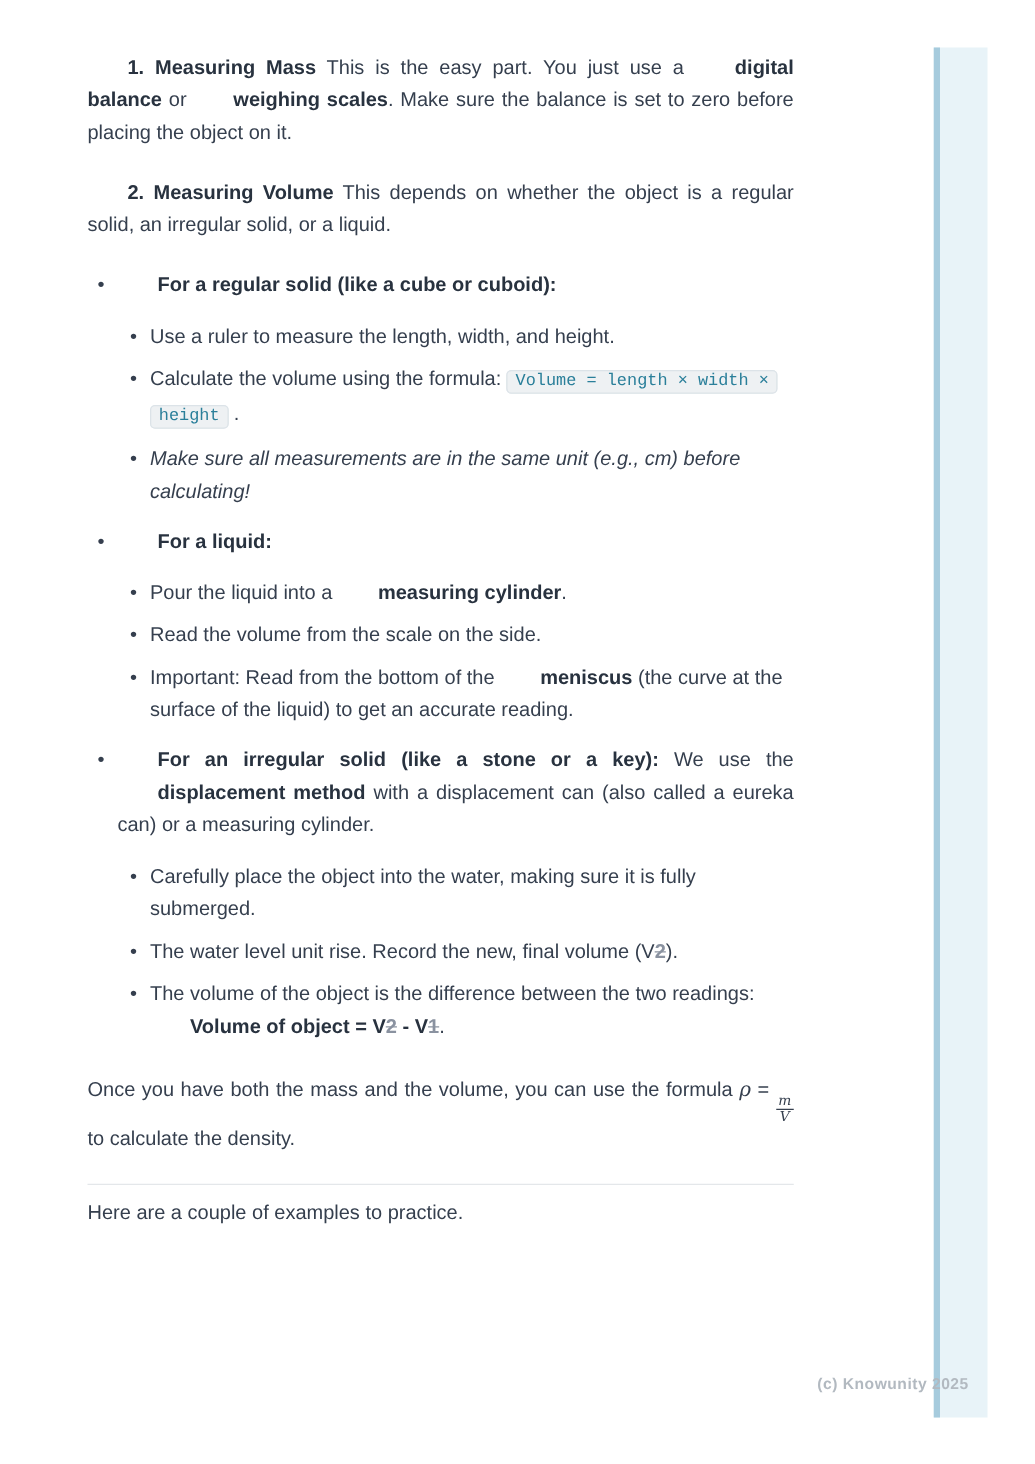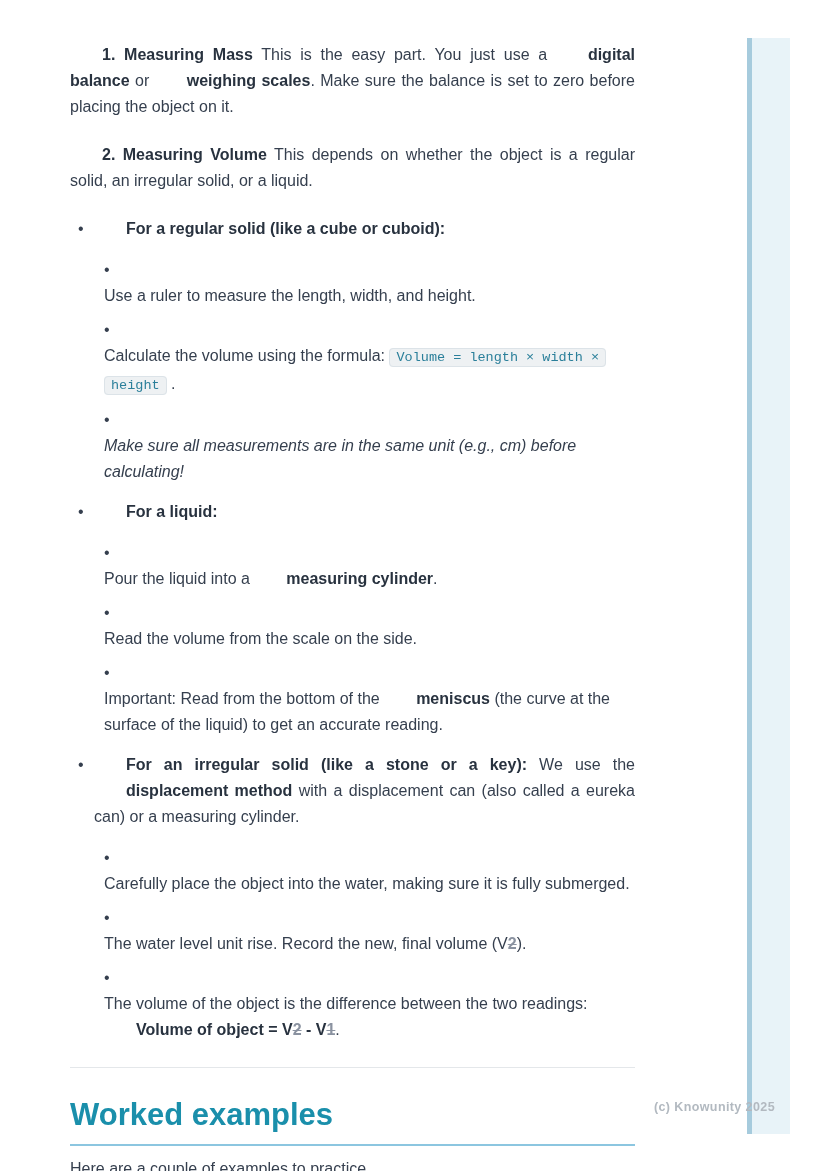--- a/index.html
+++ b/index.html
@@ -56,21 +56,21 @@
     text-decoration: line-through;
     text-decoration-thickness: 1px;
     color: #8a92a0;
     font-weight: 600;
   }
   .li { display: flex; align-items: flex-start; }
   .li > .bullet { flex: 0 0 16px; }
   .li > .bullet::before { content: "\2022"; }
   .li-body { flex: 1 1 auto; min-width: 0; }
   .l1 { padding-left: 8px; margin-bottom: 6px; }
-  .l2 { padding-left: 10px; margin-bottom: 8px; flex-direction: column; }
+  .l2 { padding-left: 10px; margin-bottom: 8px; }
   .sub-list { margin-top: 15px; }
   .top-list { margin-bottom: 16px; }
   .frac {
     display: inline-flex;
     flex-direction: column;
     vertical-align: -7px;
     line-height: 1.05;
     text-align: center;
     font-family: "DejaVu Serif", serif;
     font-style: italic;
@@ -167,22 +167,25 @@
           <div class="li l2">
             <span class="bullet"></span>
             <div class="li-body"><span>The volume of the object is the difference between the two readings: </span><strong><span>Volume of object = V</span><span class="struck">2</span><span> - V</span><span class="struck">1</span></strong><span>.</span></div>
           </div>
         </div>
       </div>
     </div>
 
   </div>
 
+  <p class="para justify"><span>Once you have both the mass and the volume, you can use the formula </span><span class="rho">ρ</span><span> = </span><span class="frac">
+        <span class="num">m</span>
+        <span class="den">V</span>
+      </span><span> to calculate the density.</span></p>
 
   <hr class="rule">
 
-  <h2 class="section-heading">Worked examples</h2>
 
   <p class="para intro-para">Here are a couple of examples to practice.</p>
 
 </div>
 
 <div class="watermark">(c) Knowunity 2025</div>
 
 </body></html>

